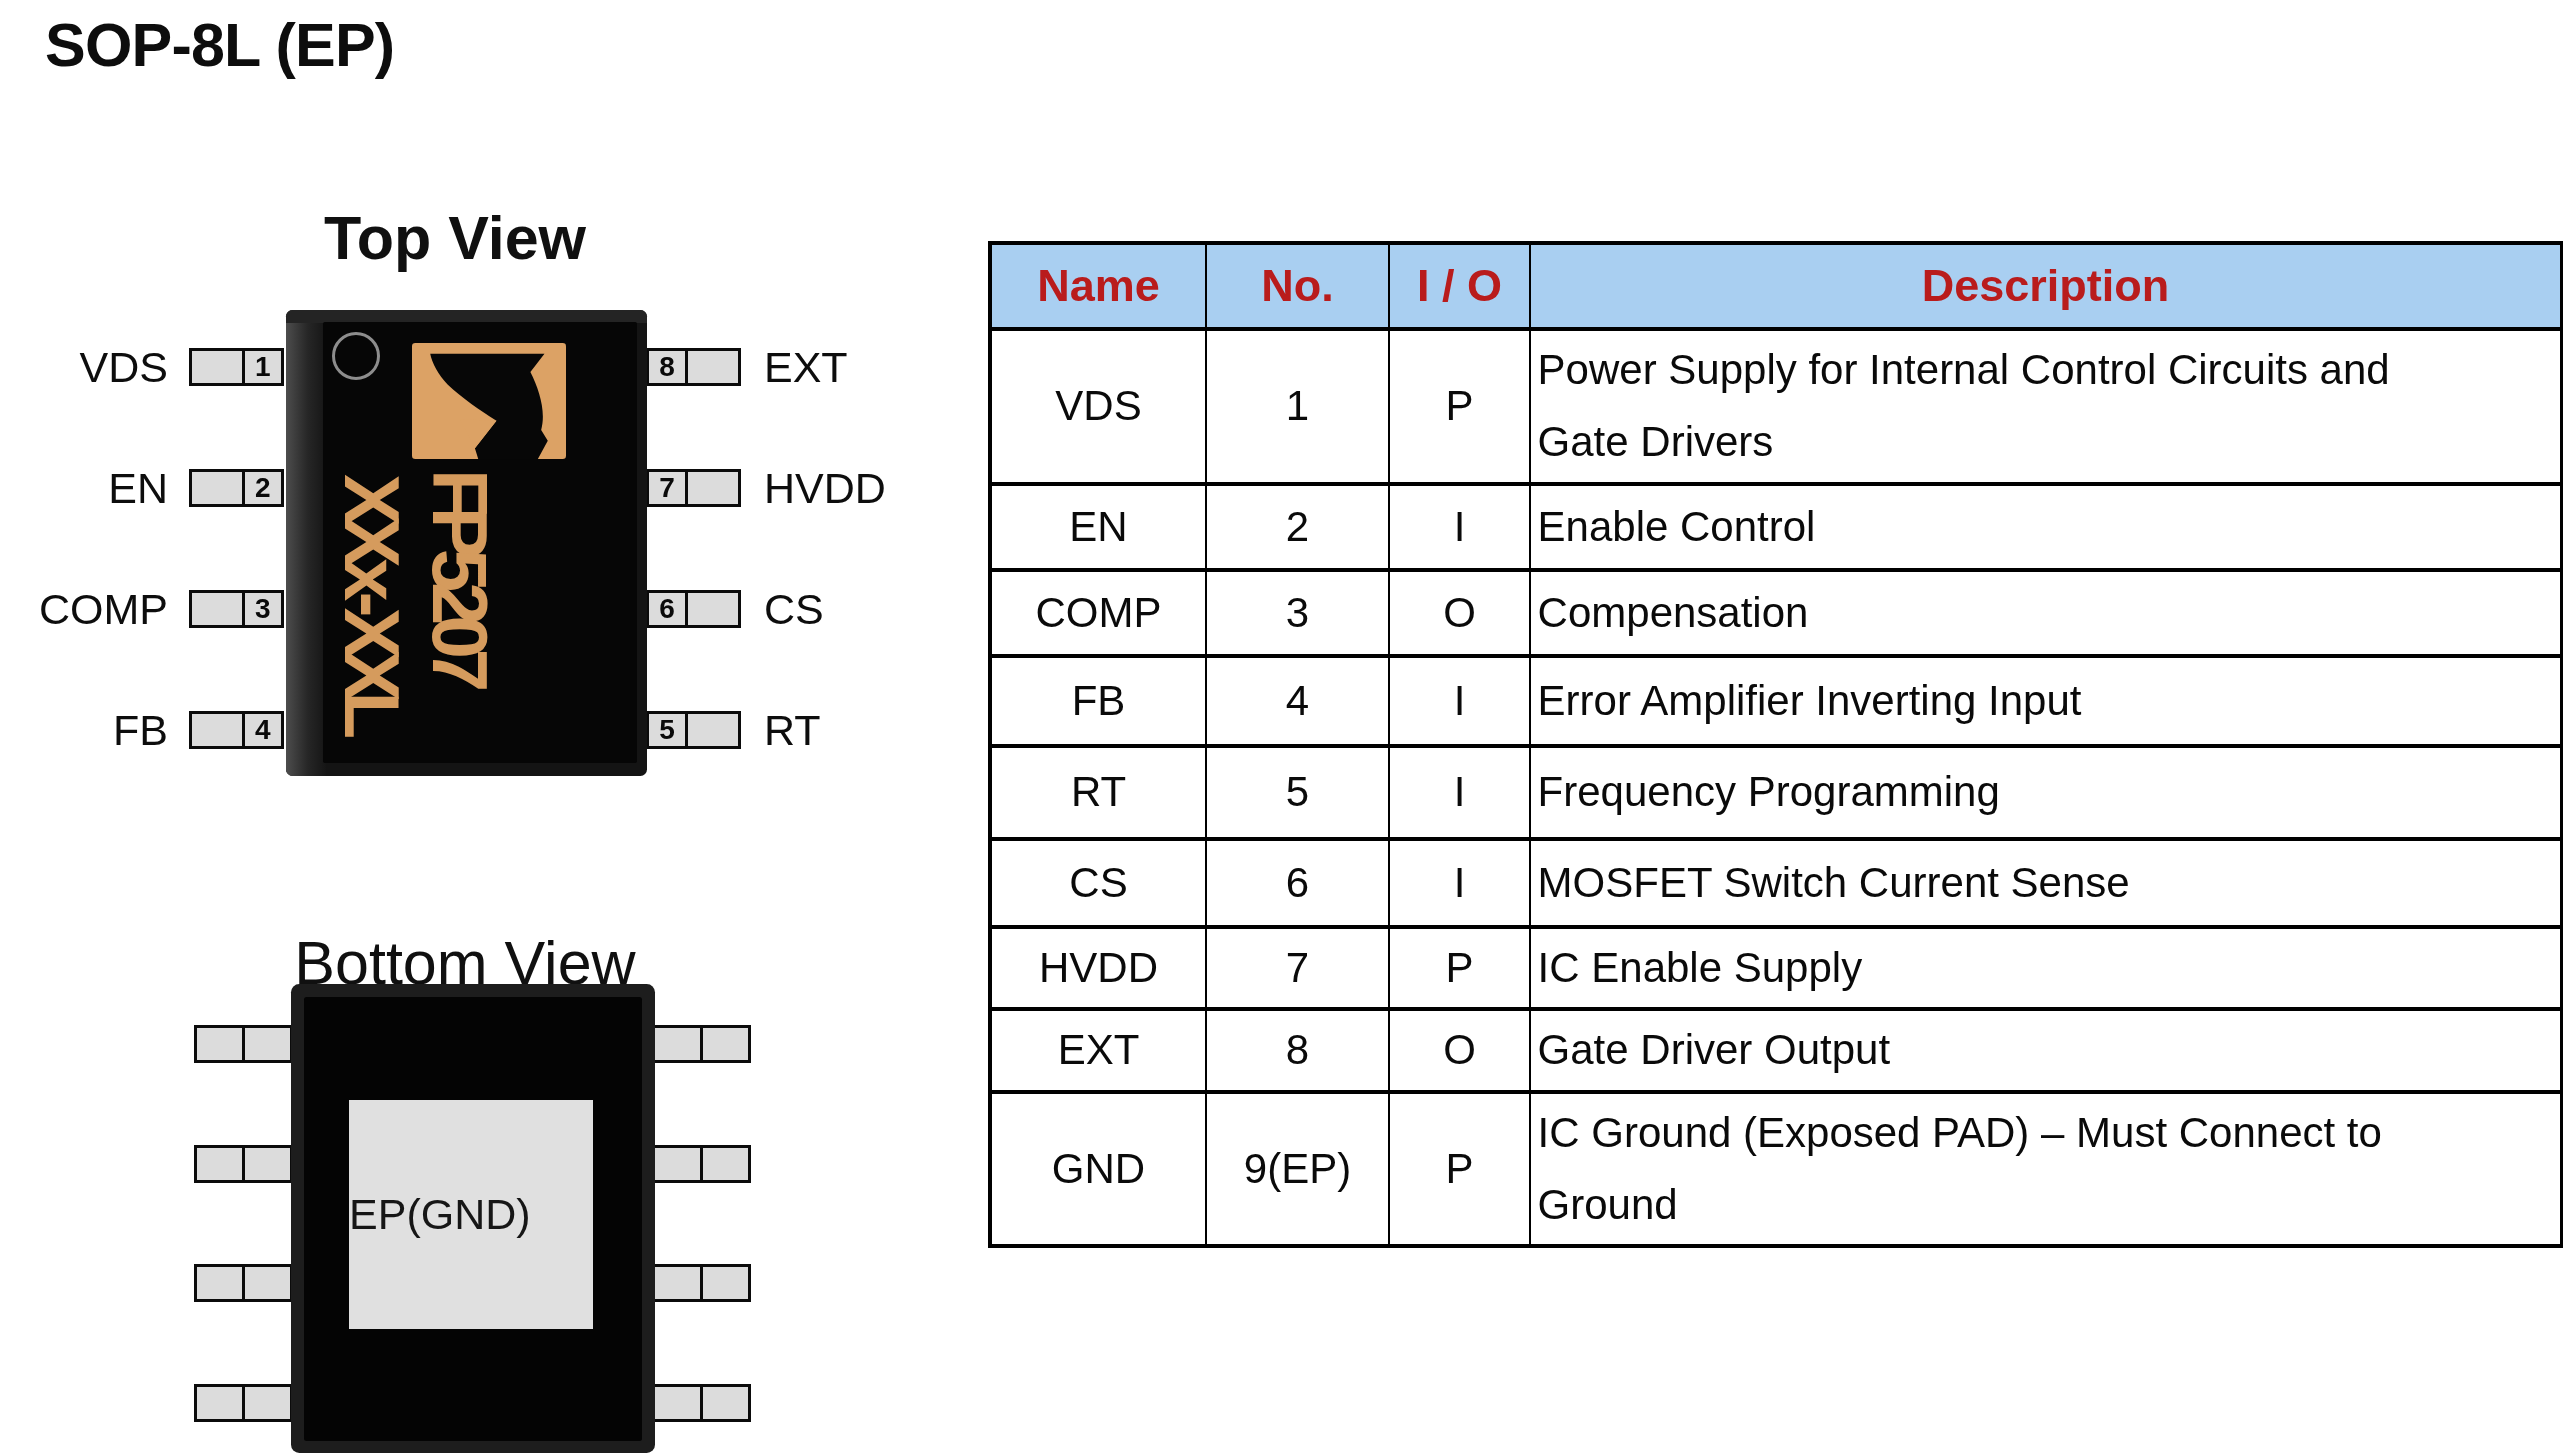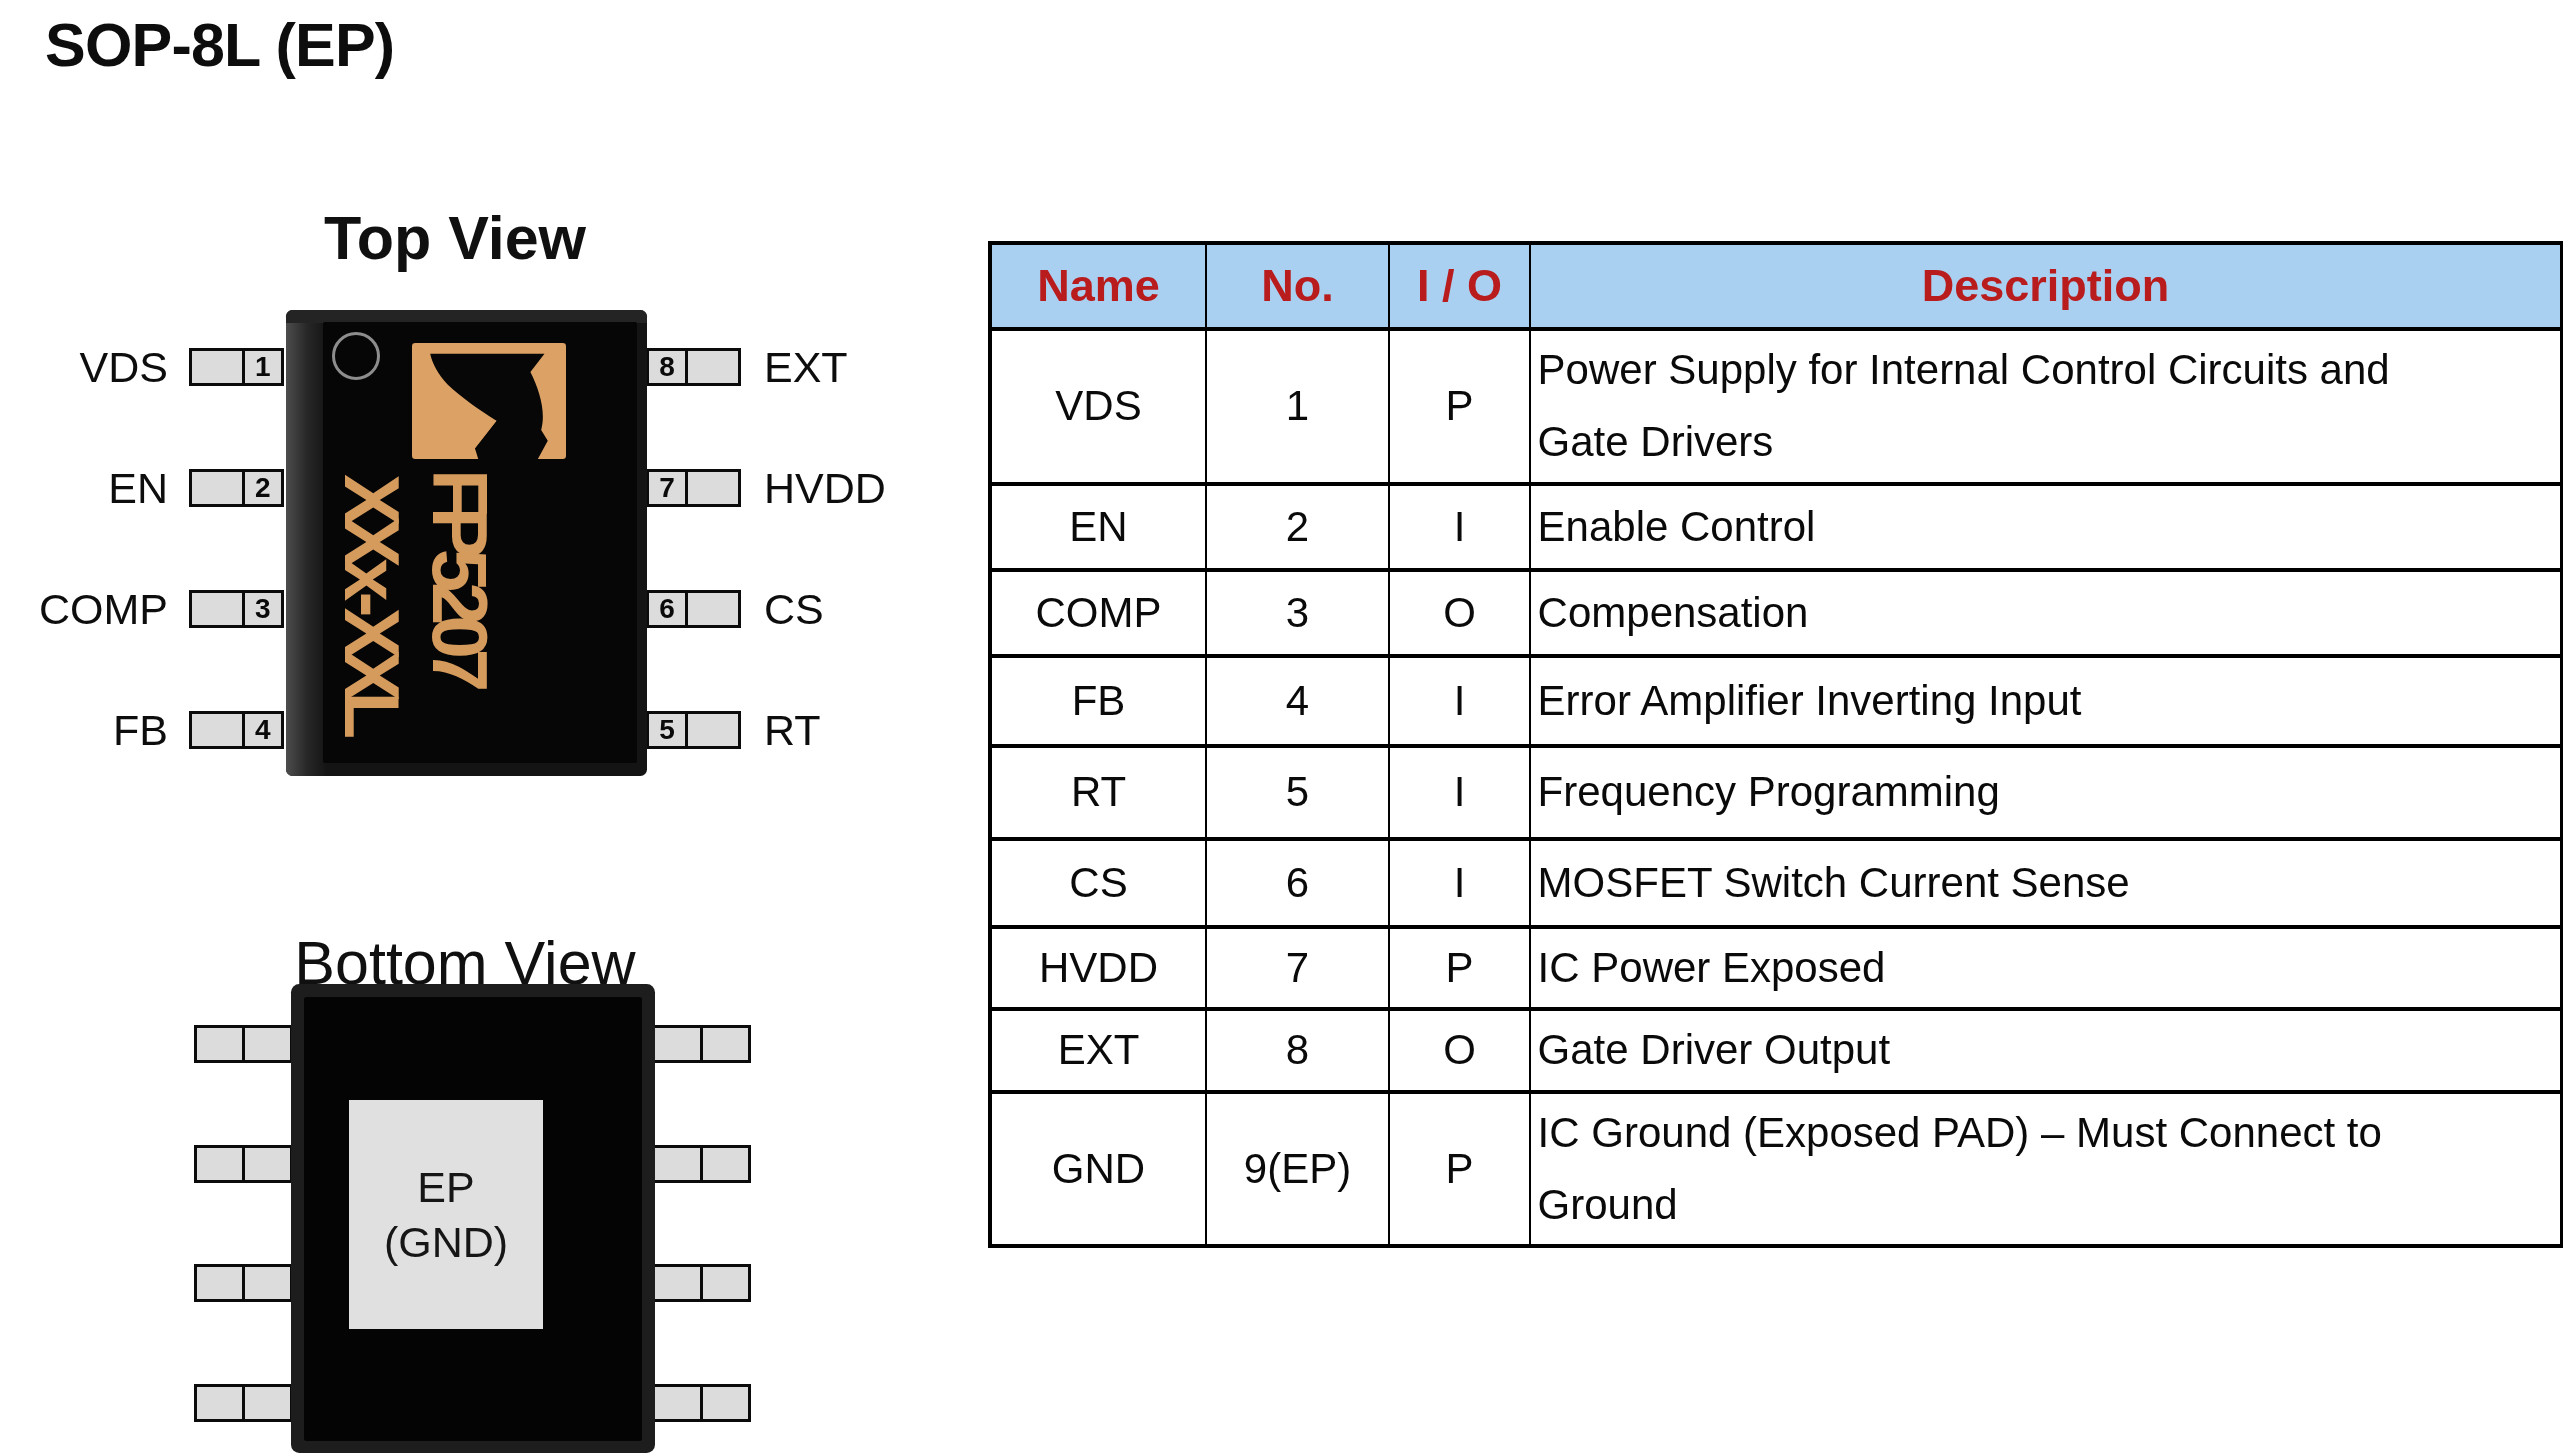--- a/index.html
+++ b/index.html
@@ -76,23 +76,23 @@
   
   .chip-bot {
     left: 291px; top: 984px; width: 364px; height: 469px;
     background: #1d1d1d; border-radius: 8.3px; z-index: 2;
   }
   .chip-bot-face {
     left: 13.3px; top: 13.3px; right: 13.3px; bottom: 11.6px;
     background: #040404; border-radius: 2.5px;
   }
   .ep-pad {
-    left: 58px; top: 116px; width: 194px; height: 229px;
+    left: 58px; top: 116px; width: 244px; height: 229px;
     background: #e0e0e0;
-    display: flex; flex-direction: column; align-items: center; justify-content: center;
+    display: flex; flex-direction: row; align-items: center; justify-content: flex-start;
     z-index: 3;
   }
   .ep-line { font-size: 43px; line-height: 55px; color: #161616; }
 
   
   .pin-table-wrap { left: 988px; top: 241px; }
   table.pin-table {
     border-collapse: collapse; table-layout: fixed; width: 1571px;
     border: 4.2px solid #000; background: #fff;
   }
@@ -272,21 +272,21 @@
       <tr style="height:88px">
         <td class="c">CS</td>
         <td class="c">6</td>
         <td class="c">I</td>
         <td class="desc">MOSFET Switch Current Sense</td>
       </tr>
       <tr style="height:80px">
         <td class="c">HVDD</td>
         <td class="c">7</td>
         <td class="c">P</td>
-        <td class="desc">IC Power Exposed</td>
+        <td class="desc">IC Enable Supply</td>
       </tr>
       <tr style="height:78px">
         <td class="c">EXT</td>
         <td class="c">8</td>
         <td class="c">O</td>
         <td class="desc">Gate Driver Output</td>
       </tr>
       <tr style="height:110px">
         <td class="c">GND</td>
         <td class="c">9(EP)</td>

